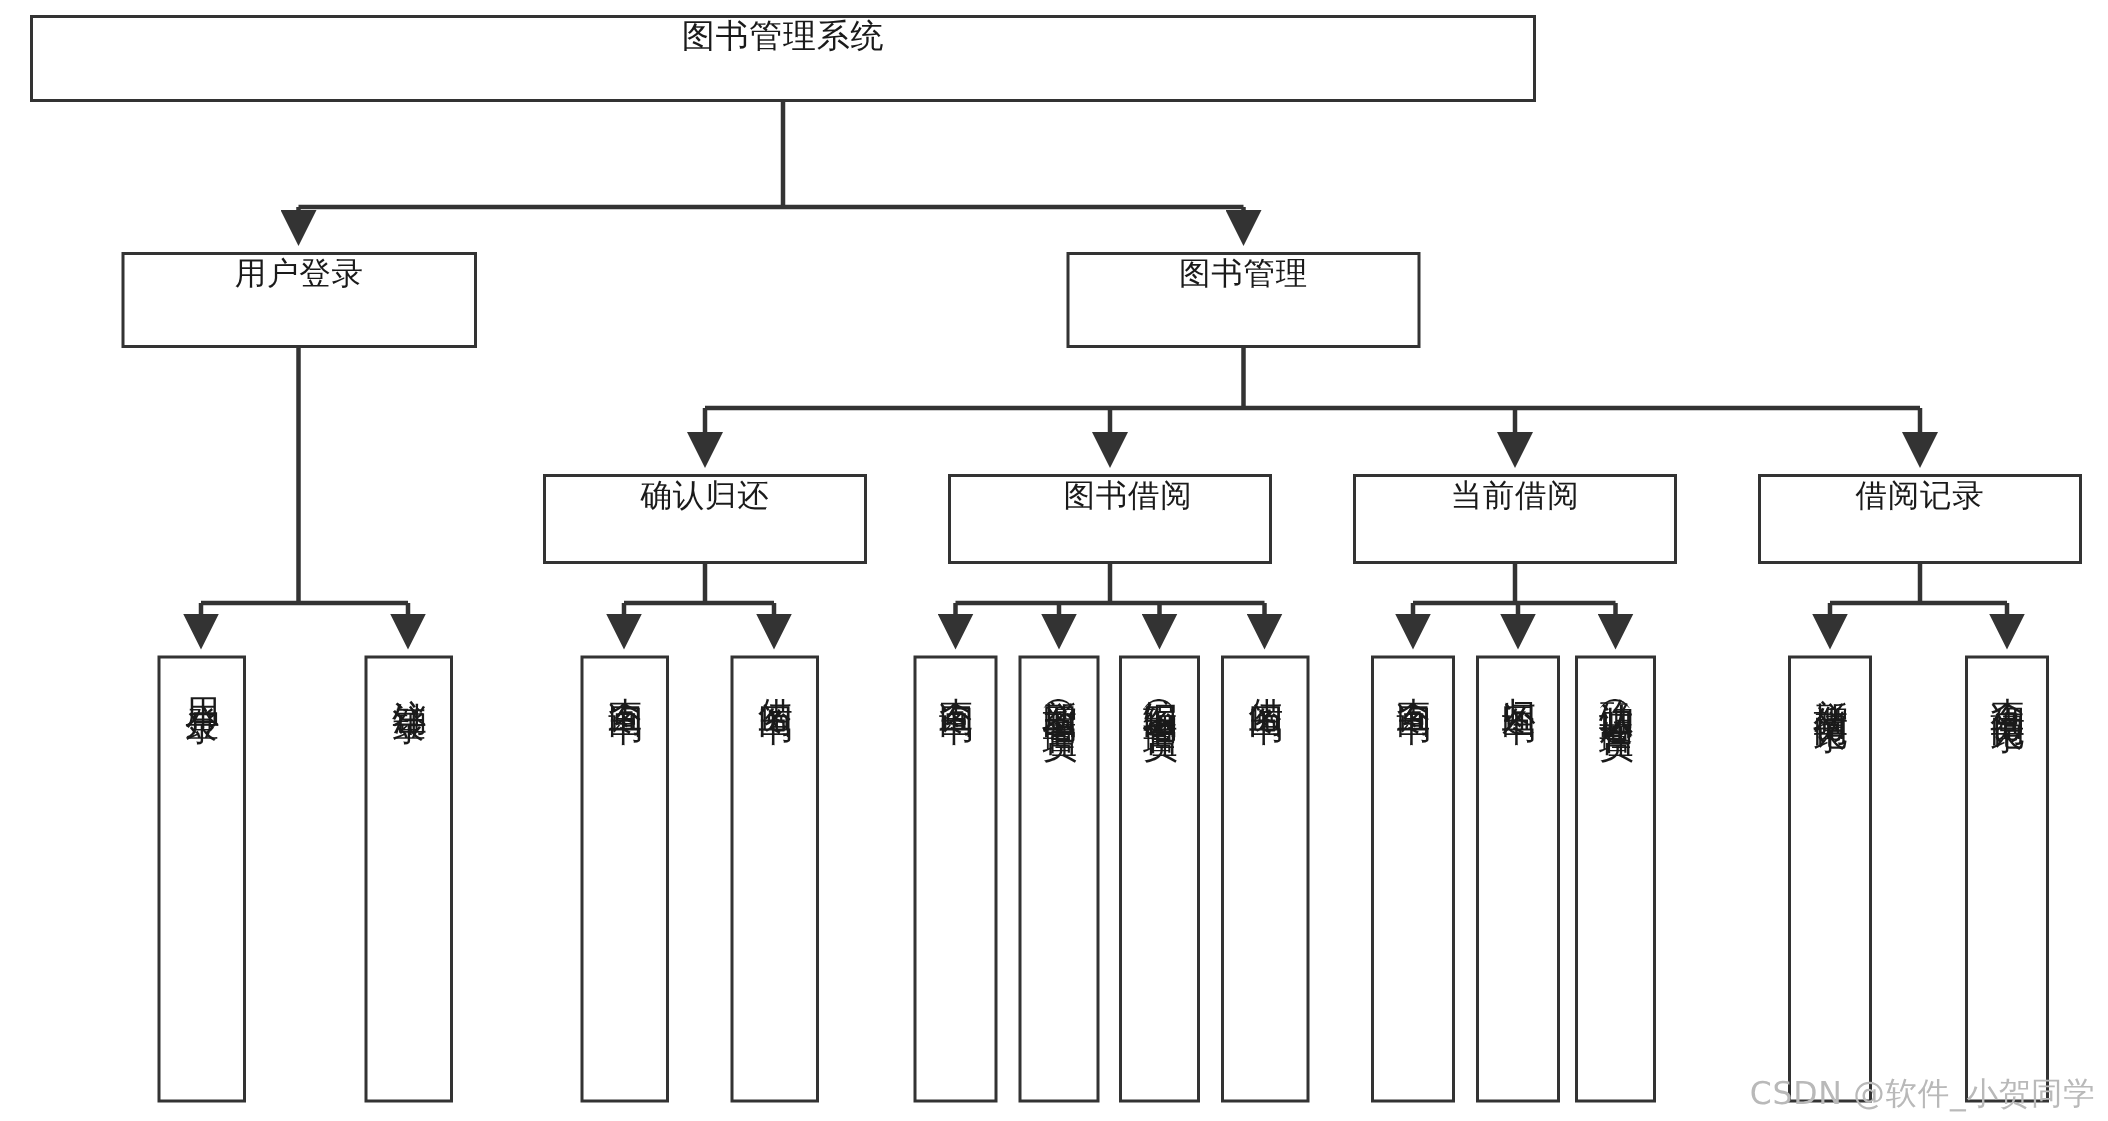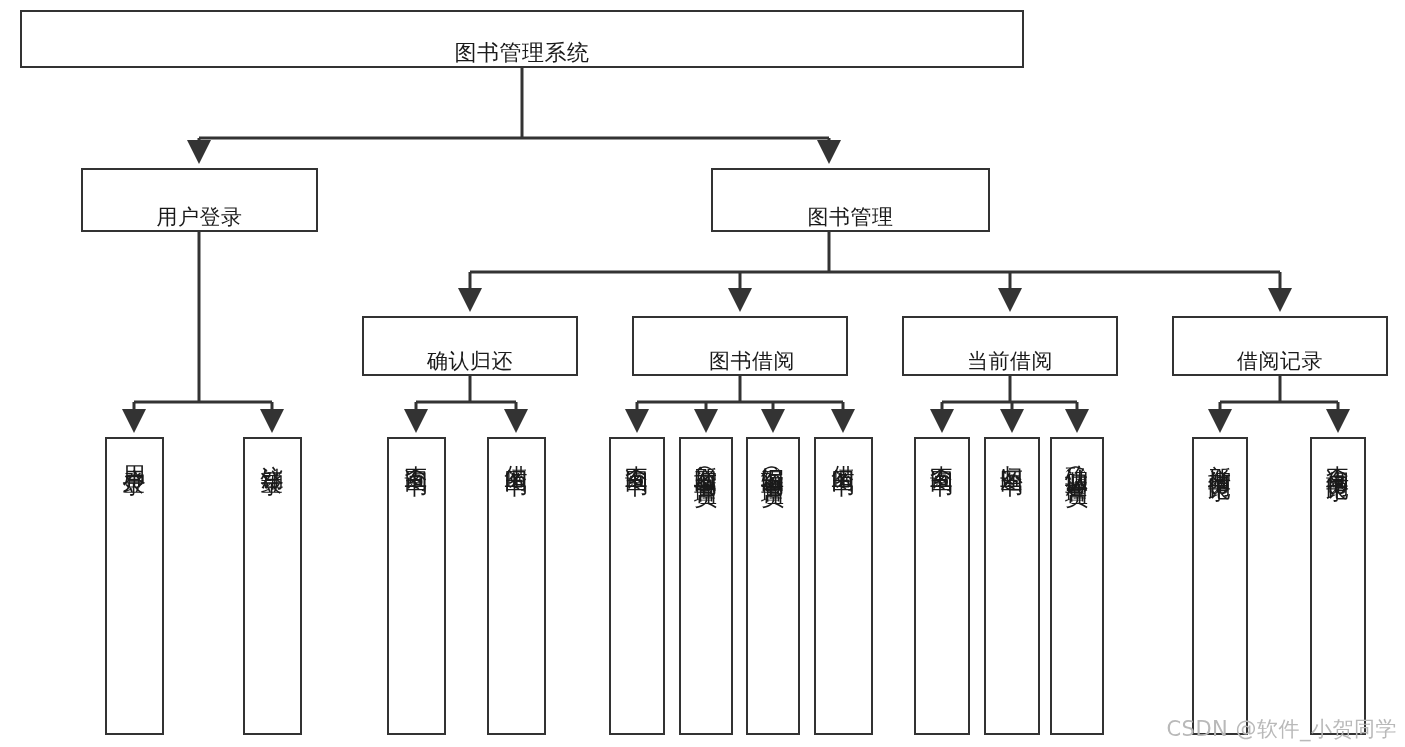--- a/index.html
+++ b/index.html
@@ -25,21 +25,21 @@
     width: 1405px;
     height: 747px;
     pointer-events: none;
   }
   .node {
     position: absolute;
     box-sizing: border-box;
     border: 2px solid #333333;
     background: #ffffff;
     display: flex;
-    align-items: flex-end;
+    align-items: flex-start;
     justify-content: center;
     color: #1a1a1a;
     z-index: 2;
   }
   .node-label {
     display: block;
     line-height: 1.18;
     text-align: center;
     letter-spacing: 0.5px;
     white-space: nowrap;
@@ -132,21 +132,21 @@
     </g>
   </svg>
 
   <div class="node horiz root" style="left:20px; top:10px; width:1004px; height:58px;">
     <span class="node-label">图书管理系统</span>
   </div>
 
   <div class="node horiz" style="left:81px; top:168px; width:237px; height:64px;">
     <span class="node-label">用户登录</span>
   </div>
-  <div class="node horiz" style="left:711px; top:168px; width:279px; height:64px;">
+  <div class="node horiz" style="left:711px; top:168px; width:236px; height:64px;">
     <span class="node-label">图书管理</span>
   </div>
 
   <div class="node horiz" style="left:362px; top:316px; width:216px; height:60px;">
     <span class="node-label">确认归还</span>
   </div>
   <div class="node horiz" style="left:632px; top:316px; width:216px; height:60px;padding-left:24px;">
     <span class="node-label">图书借阅</span>
   </div>
   <div class="node horiz" style="left:902px; top:316px; width:216px; height:60px;">

